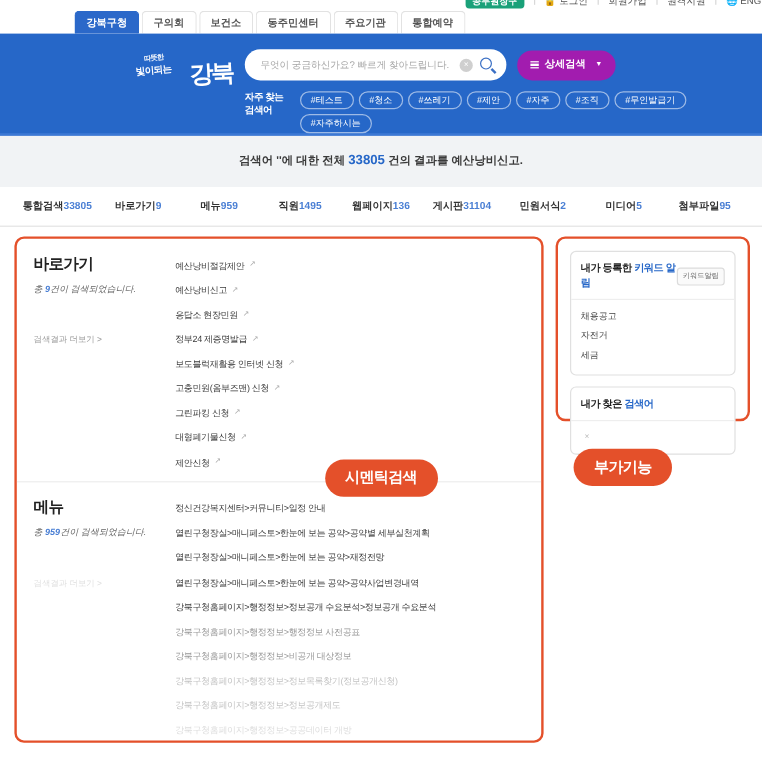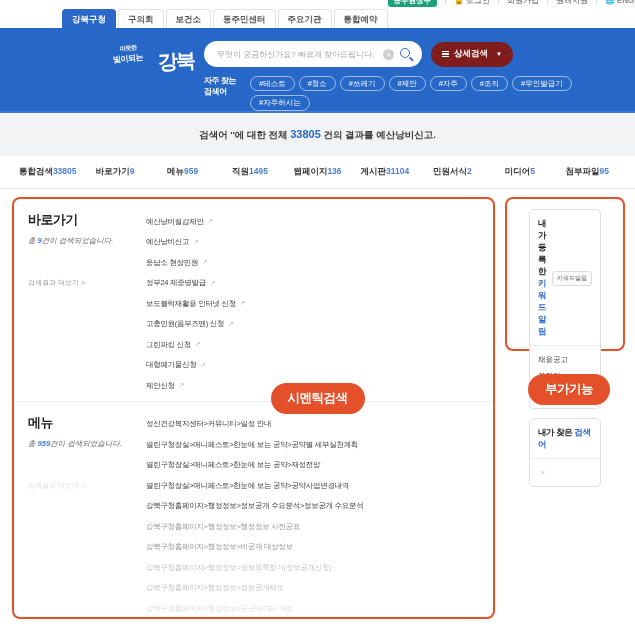--- a/index.html
+++ b/index.html
@@ -99,21 +99,21 @@
   }
   .mag::before {
     content: ""; position: absolute; width: 8px; height: 8px;
     border: 1.6px solid #3a6fc4; border-radius: 50%; top: 0; left: 0;
   }
   .mag::after {
     content: ""; position: absolute; width: 4.5px; height: 1.6px;
     background: #3a6fc4; transform: rotate(45deg); bottom: 1px; right: -0.5px;
   }
   .adv-btn {
-    height: 25px; background: #7f1d1d; color: #fff; border-radius: 13px;
+    height: 25px; background: #a21caf; color: #fff; border-radius: 13px;
     display: flex; align-items: center; gap: 5px;
     padding: 0 11px; font-size: 8.5px; font-weight: bold; cursor: pointer;
     white-space: nowrap;
   }
   .ham { display: inline-flex; flex-direction: column; gap: 1.5px; }
   .ham i { display: block; width: 7px; height: 1.2px; background: #fff; }
   .caret { font-size: 6px; margin-left: 3px; }
 
   .freq-row { display: flex; margin-top: 9px; }
   .freq-label {
@@ -178,26 +178,26 @@
   .fade3 { opacity: .18; }
 
   
   .pill {
     position: absolute; background: #e4502a; color: #fff;
     font-size: 12.5px; font-weight: bold; letter-spacing: -0.5px;
     padding: 7px 17px; border-radius: 16px; white-space: nowrap;
     z-index: 5;
   }
   .pill-semantic { left: 50%; transform: translateX(-50%); top: 383px; }
-  .pill-extra { left: 528px; top: 374px; }
+  .pill-extra { left: 478px; top: 374px; }
 
   
   .right-panel {
-    width: 120px; flex: none; border: 2px solid #e4502a; border-radius: 8px;
-    padding: 10px 22px; background: #fff; height: 154px;
+    width: 162px; flex: none; border: 2px solid #e4502a; border-radius: 8px;
+    padding: 10px 10px; background: #fff; height: 154px;
   }
   .card {
     border: 1px solid #e0e0e0; border-radius: 5px; background: #fff;
     margin-bottom: 9px;
   }
   .card-head {
     display: flex; align-items: center; justify-content: space-between;
     padding: 8px 8px 7px 8px; border-bottom: 1px solid #eee;
   }
   .card-title { font-size: 8.5px; font-weight: bold; color: #222; letter-spacing: -0.4px; }

